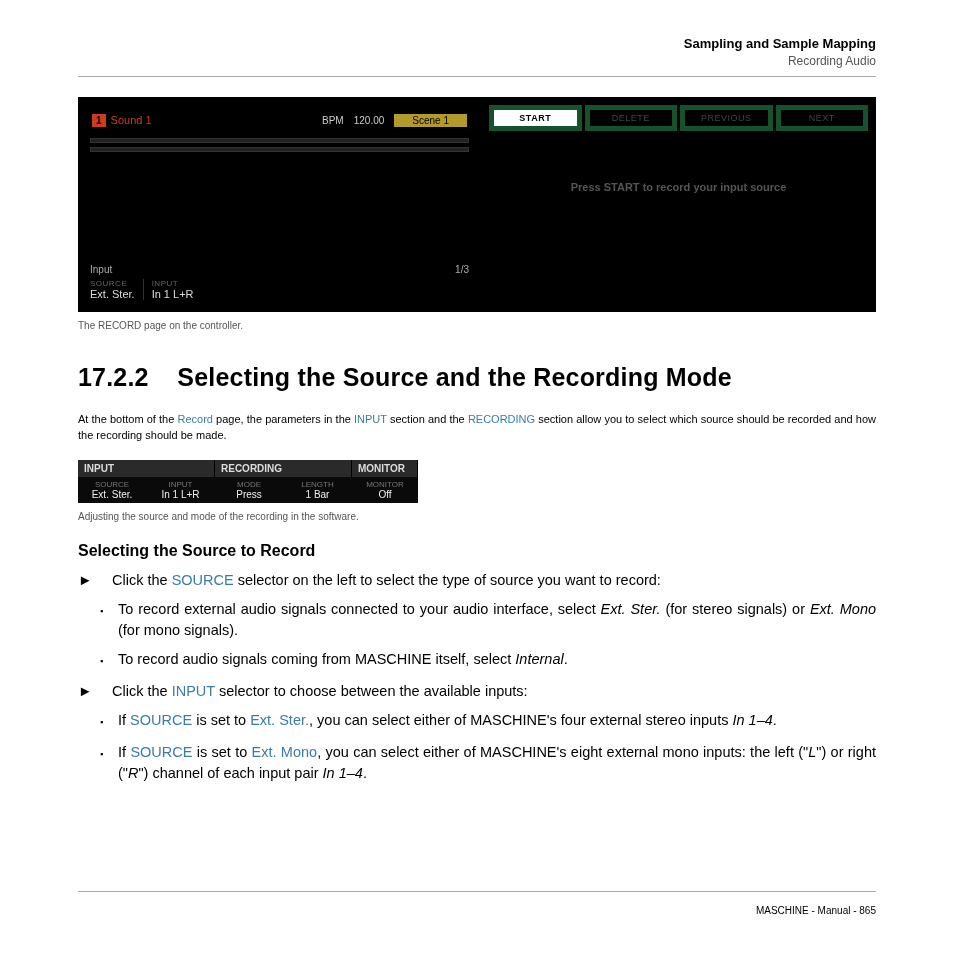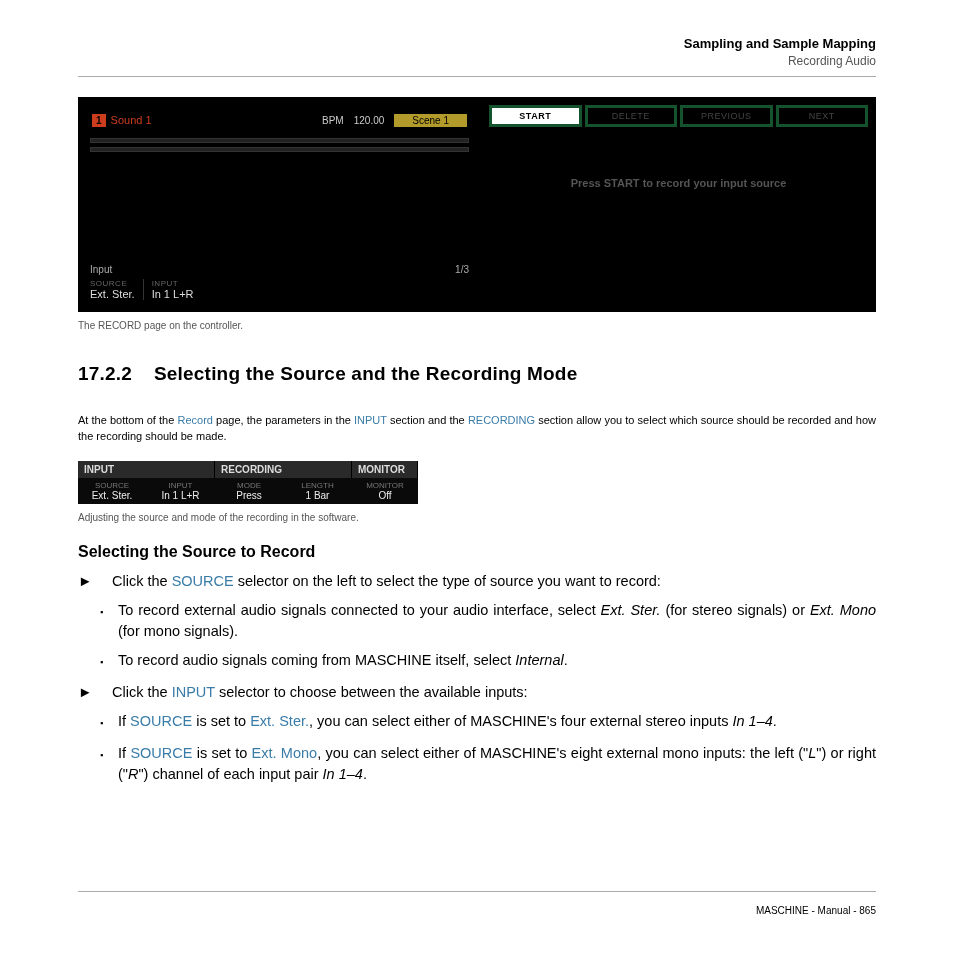--- a/index.html
+++ b/index.html
@@ -20,25 +20,25 @@
   .prog-bars { margin-top: 6px; display: flex; flex-direction: column; gap: 4px; }
   .prog-bar { height: 5px; background: #222; border: 1px solid #333; }
   .sc1-bottom { position: absolute; bottom: 4px; left: 4px; right: 4px; }
   .input-row { display: flex; justify-content: space-between; font-size: 10px; color: #aaa; margin-bottom: 4px; }
   .param-row { display: flex; gap: 0; }
   .param-cell { padding: 0 8px 0 0; border-right: 1px solid #333; margin-right: 8px; }
   .param-cell:last-child { border-right: none; }
   .param-lbl { font-size: 8px; color: #666; letter-spacing: 0.5px; }
   .param-val { font-size: 11px; color: #ddd; }
   .btn-row { display: flex; gap: 3px; margin-bottom: 50px; }
-  .btn { flex: 1; border: 3px solid #14532d; text-align: center; font-size: 9px; padding: 3px 0; color: #444; letter-spacing: 0.5px; }
+  .btn { flex: 1; border: 5px solid #14532d; text-align: center; font-size: 9px; padding: 3px 0; color: #444; letter-spacing: 0.5px; }
   .btn.active { background: #fff; color: #000; font-weight: bold; }
   .press-msg { text-align: center; color: #555; font-size: 11px; font-weight: bold; }
   .caption { font-size: 10px; color: #555; margin-top: 8px; margin-bottom: 32px; }
-  .section-heading { font-weight: bold; font-size: 19px; margin-bottom: 28px; font-family: "Arial Narrow", Arial, sans-serif; font-stretch: condensed; letter-spacing: 0.2px; }
+  .section-heading { font-weight: bold; font-size: 25px; margin-bottom: 20px; font-family: "Arial Narrow", Arial, sans-serif; font-stretch: condensed; letter-spacing: 0.2px; }
   .body-text { font-size: 11px; line-height: 1.45; text-align: justify; margin-bottom: 16px; }
   .link { color: #3a7ca8; }
   .screenshot2 { width: 340px; background: #111; font-size: 10px; }
   .sc2-head { display: flex; background: #2a2a2a; }
   .sc2-head div { color: #ddd; font-size: 10px; font-weight: bold; padding: 3px 6px; border-right: 1px solid #000; }
   .sc2-head .input  { width: 137px; }
   .sc2-head .rec    { width: 137px; }
   .sc2-head .mon    { flex: 1; }
   .sc2-body { display: flex; background: #0a0a0a; padding: 3px 0; }
   .sc2-col { text-align: center; }

